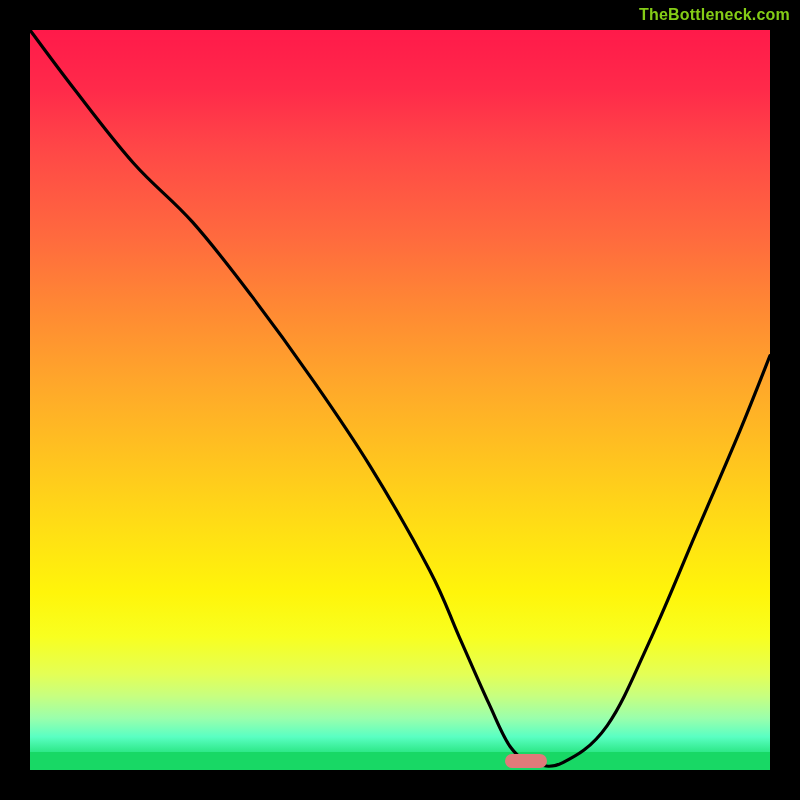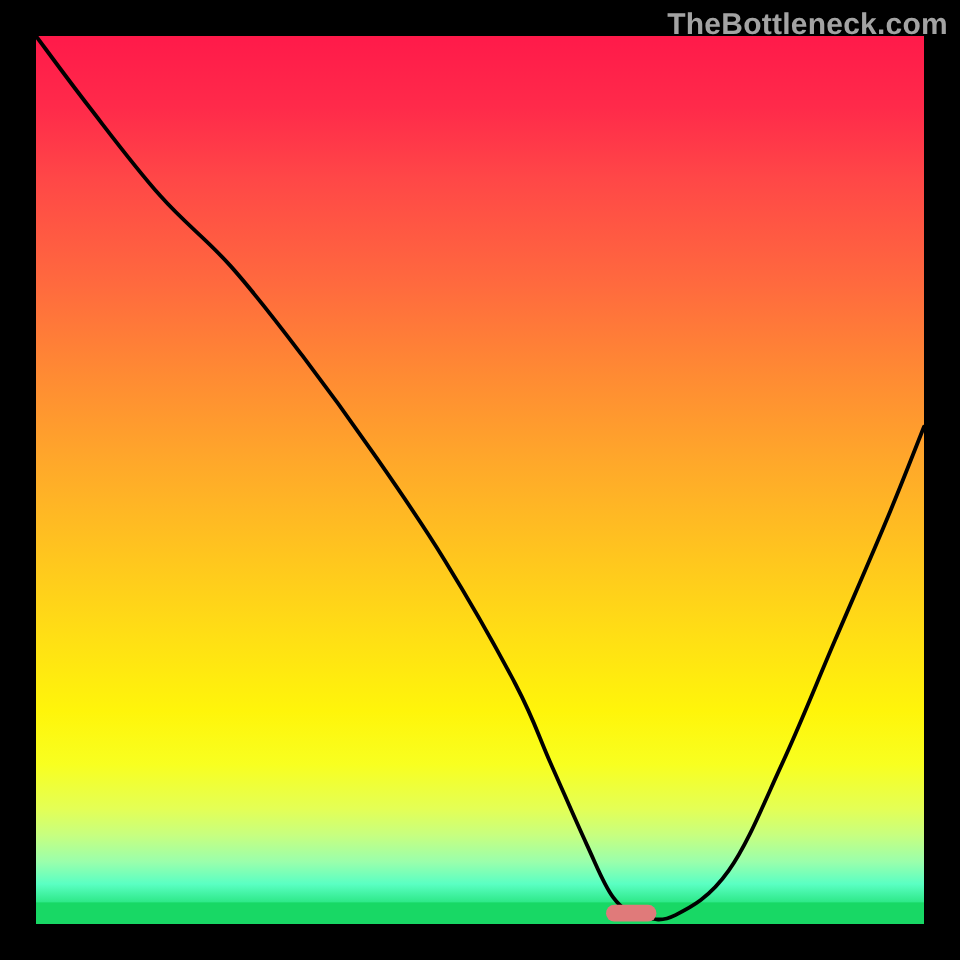--- a/index.html
+++ b/index.html
@@ -56,23 +56,23 @@
     left: 0; top: 0;
     width: 740px;
     height: 740px;
     pointer-events: none;
   }
   .watermark {
     position: absolute;
     top: 6px;
     right: 10px;
     font-family: Arial, Helvetica, sans-serif;
-    font-size: 25px;
+    font-size: 16px;
     font-weight: 600;
-    color: #a3a3a3;
+    color: #84cc16;
     letter-spacing: 0.2px;
   }
 </style>
 </head>
 <body>
 
 <div class="frame">
 
   <div class="plot-area">
     <div class="green-bar"></div>

